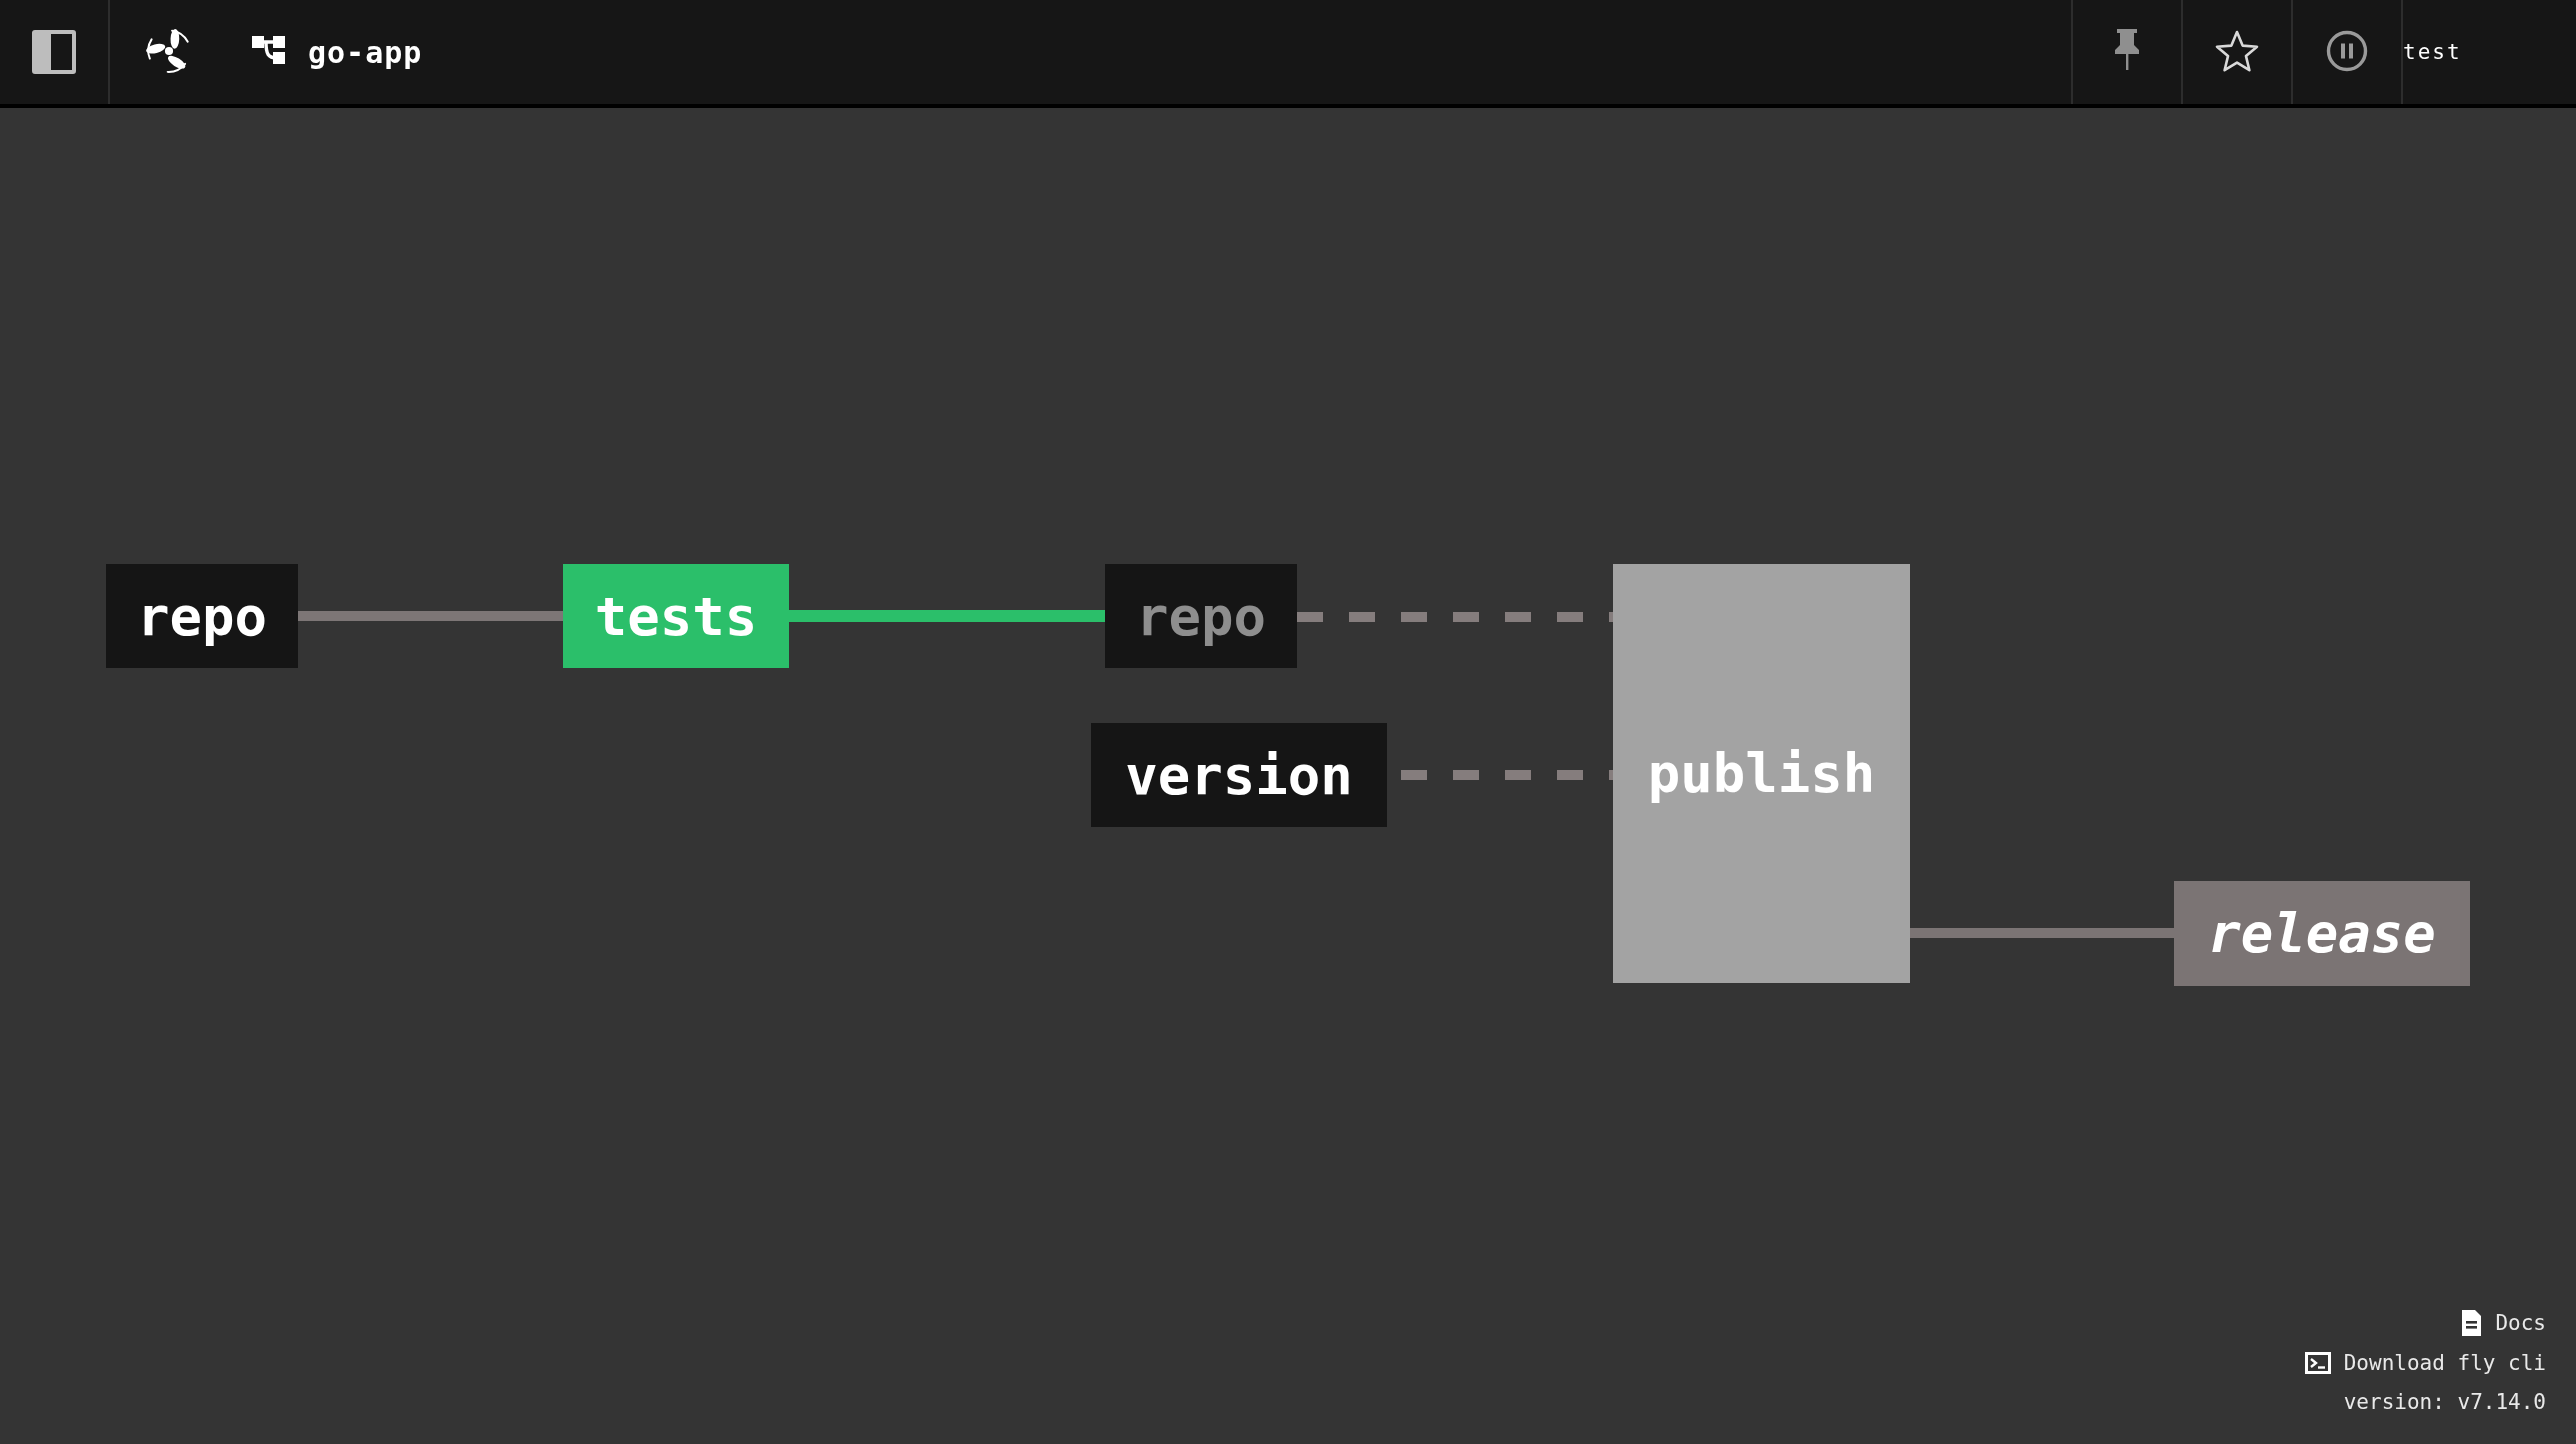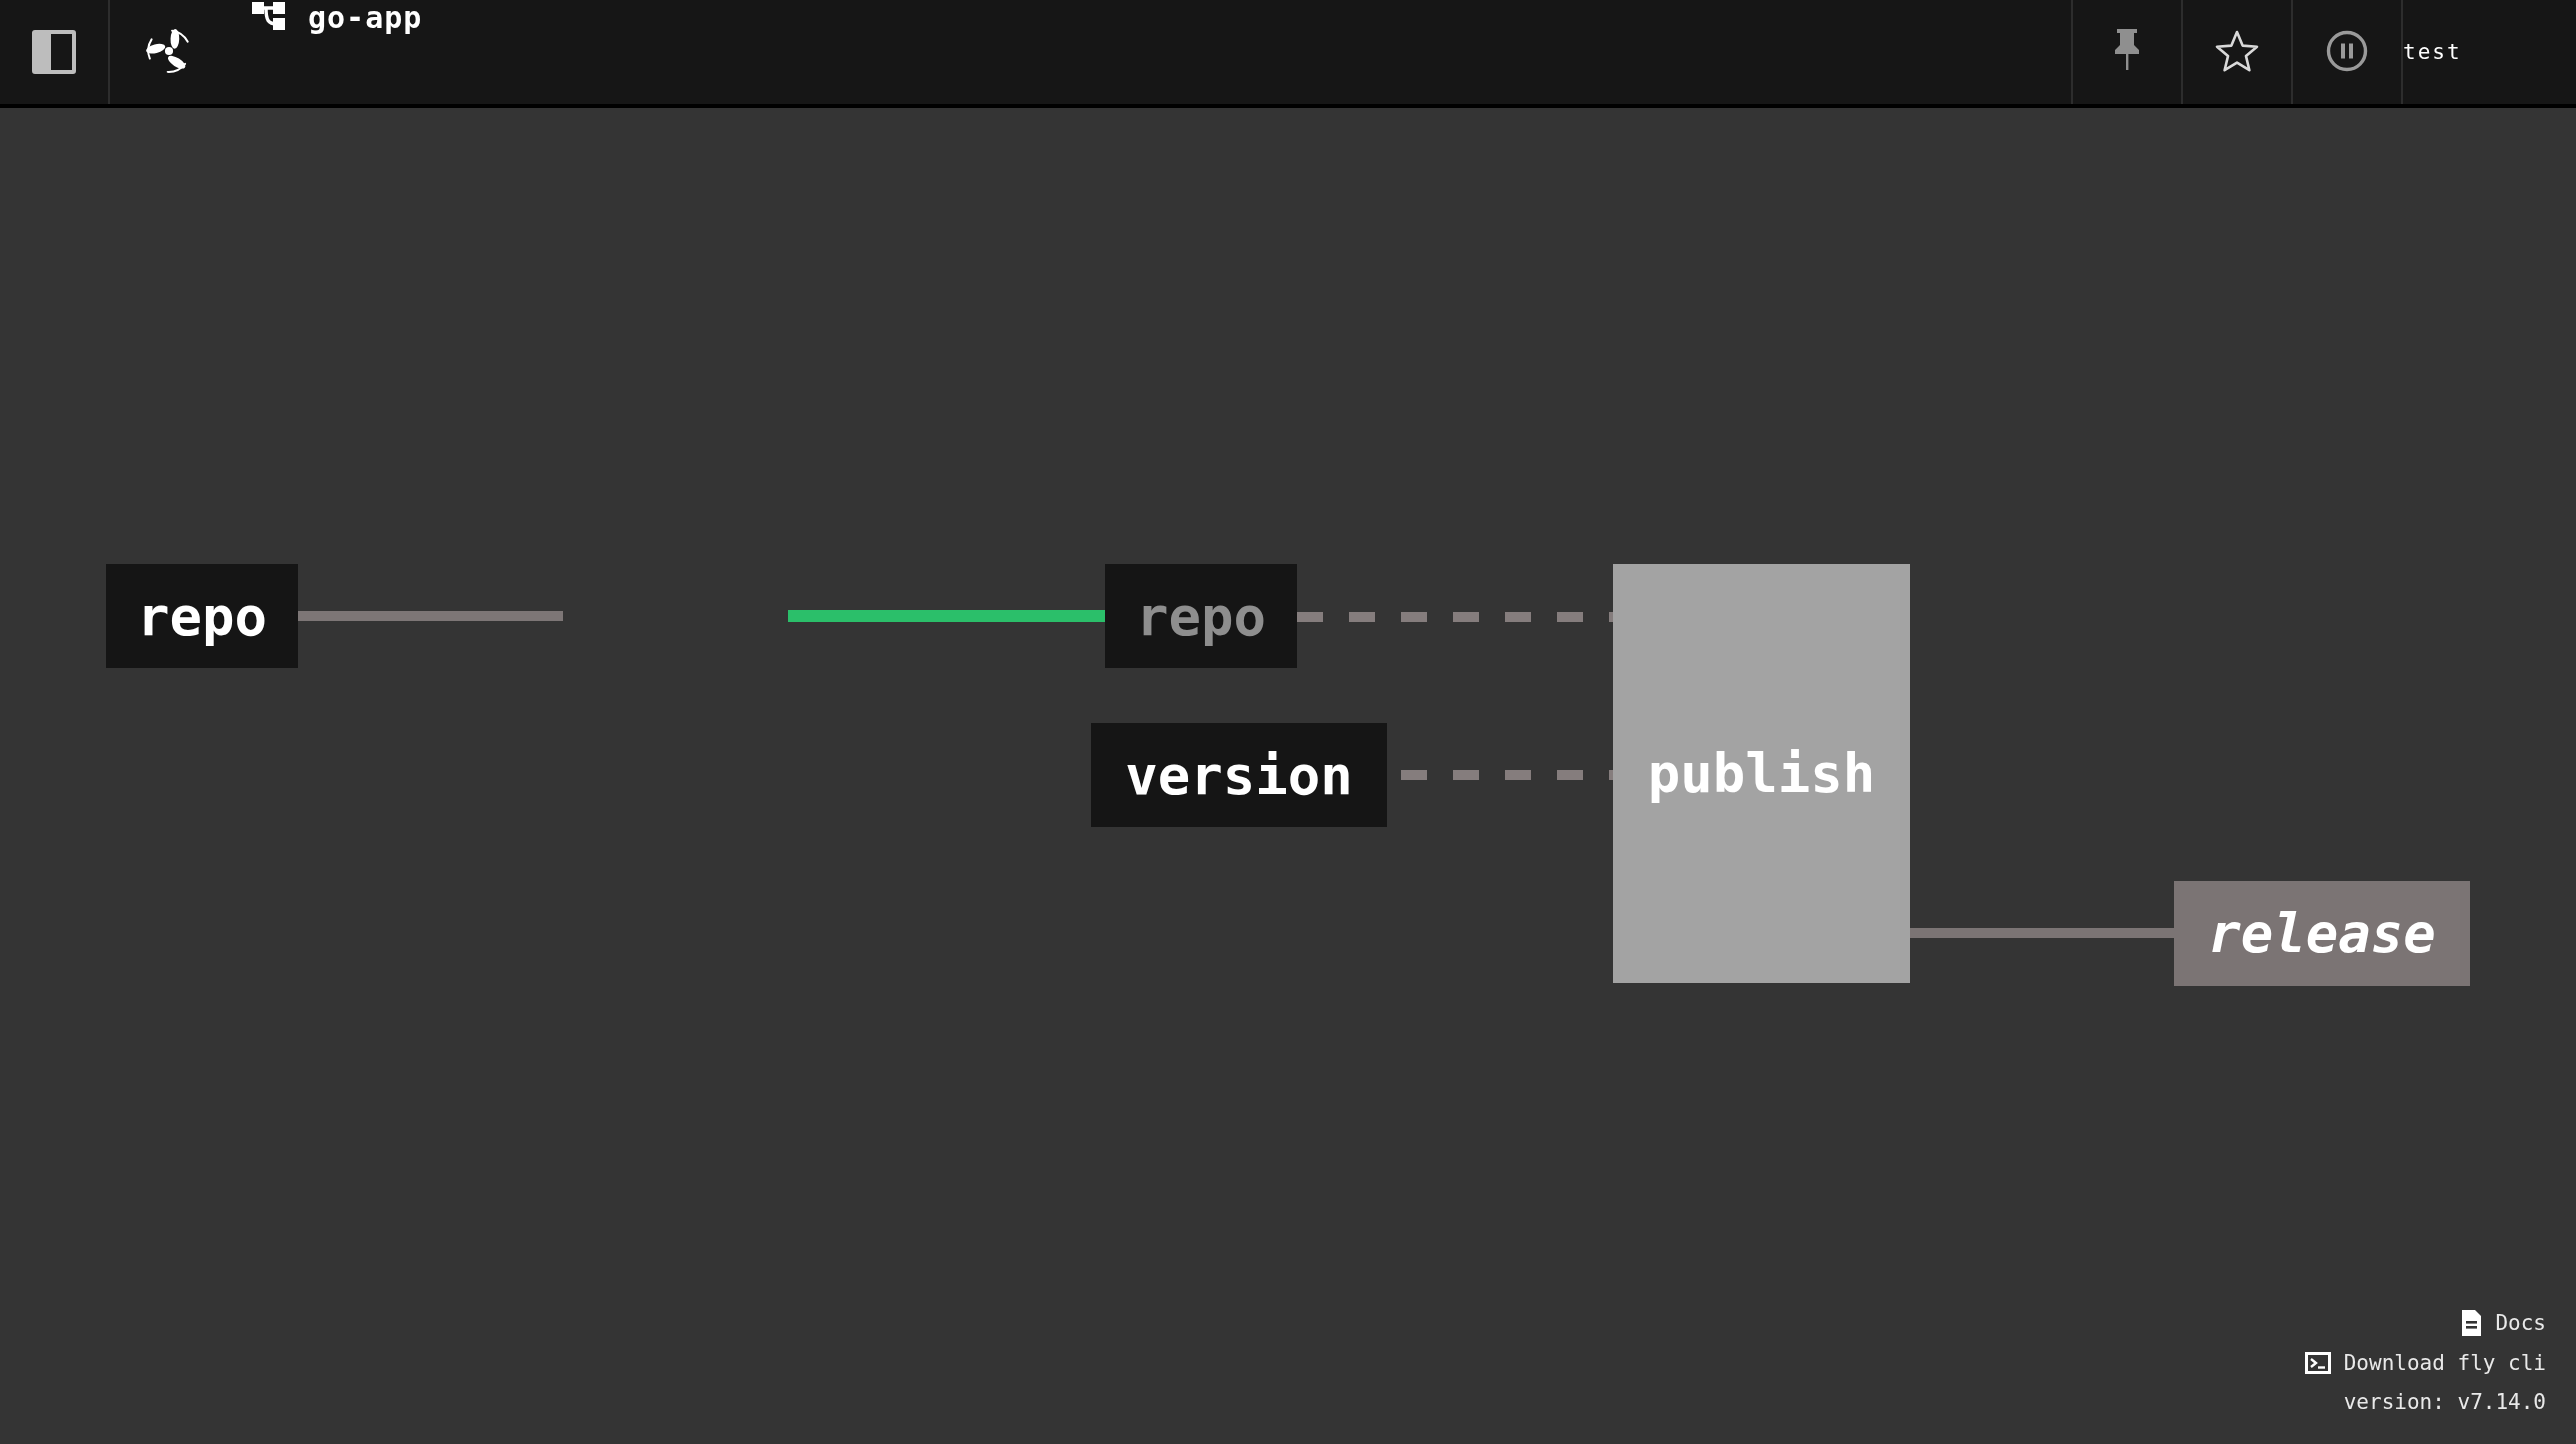--- a/index.html
+++ b/index.html
@@ -27,21 +27,21 @@
     position:absolute;left:0;top:0;width:2576px;height:108px;
     background:var(--topbar-bg);border-bottom:4px solid #000;
     display:flex;align-items:stretch;
   }
   .tb-btn{display:flex;align-items:center;justify-content:center;cursor:pointer;background:transparent;border:none;}
   .tb-left{display:flex;align-items:stretch;}
   .sidebar-toggle{width:110px;border-right:2px solid var(--topbar-divider);}
   .st-icon{width:44px;height:44px;border:4px solid #bdbdbd;border-radius:3px;display:flex;}
   .st-fill{width:42%;height:100%;background:#bdbdbd;}
   .logo-btn{width:118px;}
-  .crumb{display:flex;align-items:flex-start;gap:22px;padding-left:22px;}
+  .crumb{display:flex;align-items:center;gap:22px;padding-left:22px;}
   .pipeline-name{color:#fff;font-size:30px;font-weight:bold;letter-spacing:1px;}
   .tb-right{margin-left:auto;display:flex;align-items:stretch;}
   .tb-sq{width:110px;border-left:2px solid var(--topbar-divider);}
   .user-box{width:175px;border-left:2px solid var(--topbar-divider);display:flex;align-items:center;justify-content:flex-start;}
   .user-label{color:#fff;font-size:21px;letter-spacing:2px;}
 
   
   .canvas{position:absolute;left:0;top:112px;width:2576px;height:1332px;background:var(--main-bg);}
   .node{
     position:absolute;display:flex;align-items:center;justify-content:center;
@@ -152,20 +152,23 @@
     <div class="edge edge-solid" style="left:298px;top:499px;width:265px;height:10px;"></div>
     <div class="edge edge-green" style="left:788px;top:498px;width:318px;height:12px;"></div>
     <div class="edge edge-dashed" style="left:1297px;top:500px;width:316px;height:10px;"></div>
     <div class="edge edge-dashed" style="left:1349px;top:658px;width:264px;height:10px;"></div>
     <div class="edge edge-solid2" style="left:1910px;top:816px;width:264px;height:10px;"></div>
 
     <div class="node node-dark" style="left:106px;top:452px;width:192px;height:104px;">
       <span>repo</span>
     </div>
 
+    <div class="node node-green" style="left:563px;top:452px;width:226px;height:104px;">
+      <span>tests</span>
+    </div>
 
     <div class="node node-dark" style="left:1105px;top:452px;width:192px;height:104px;">
       <span class="dim">repo</span>
     </div>
 
     <div class="node node-dark" style="left:1091px;top:611px;width:296px;height:104px;">
       <span>version</span>
     </div>
 
     <div class="node node-publish" style="left:1613px;top:452px;width:297px;height:419px;">

